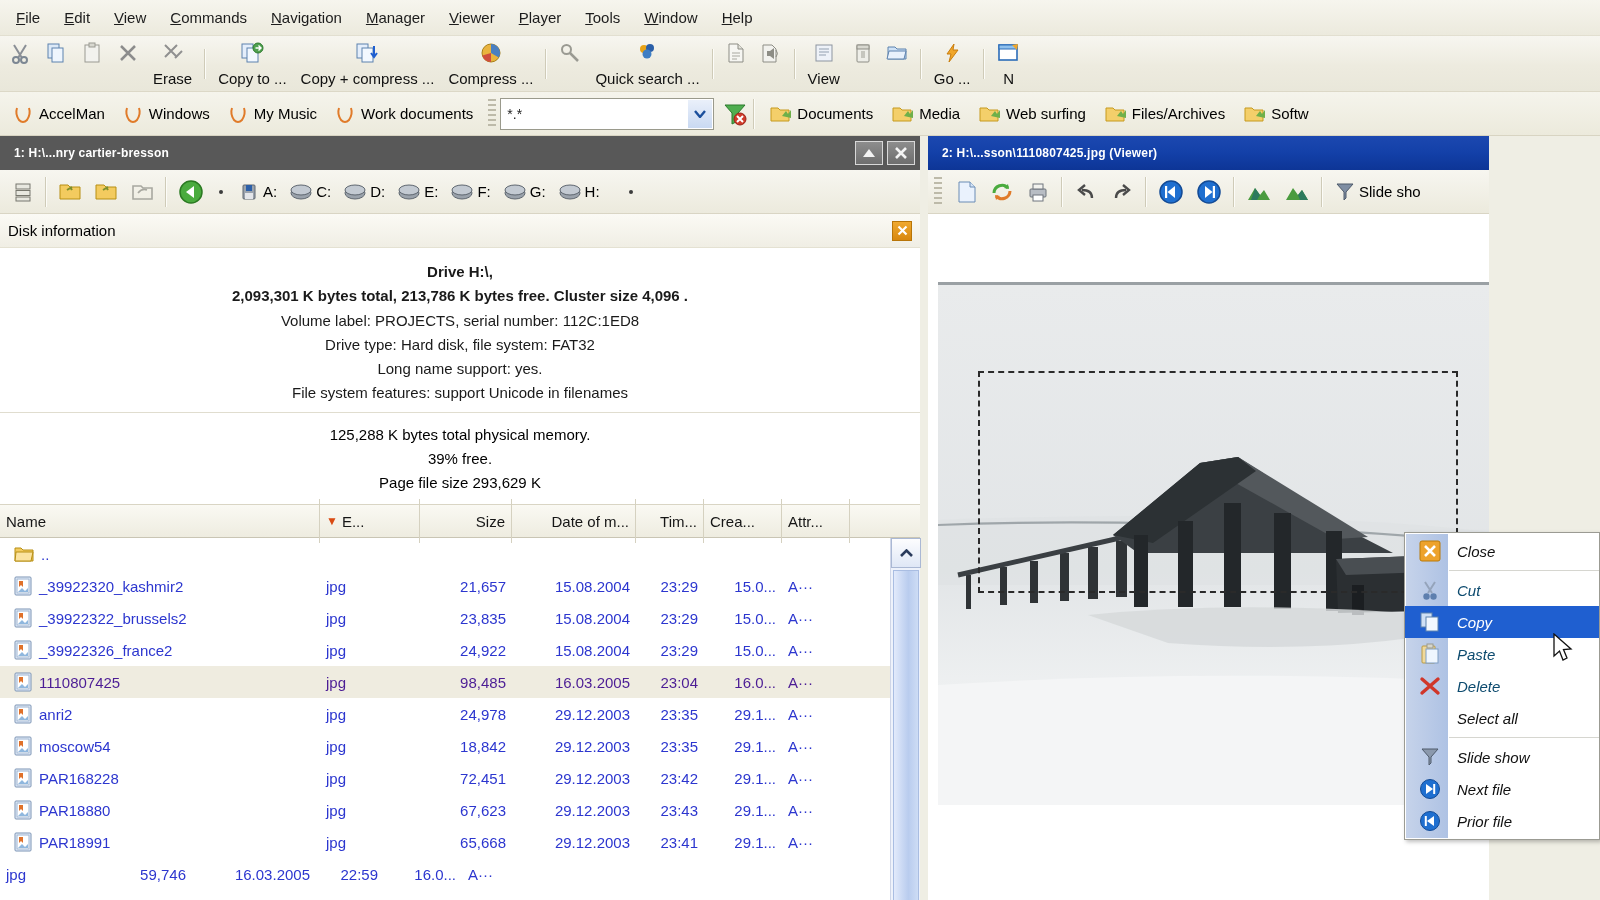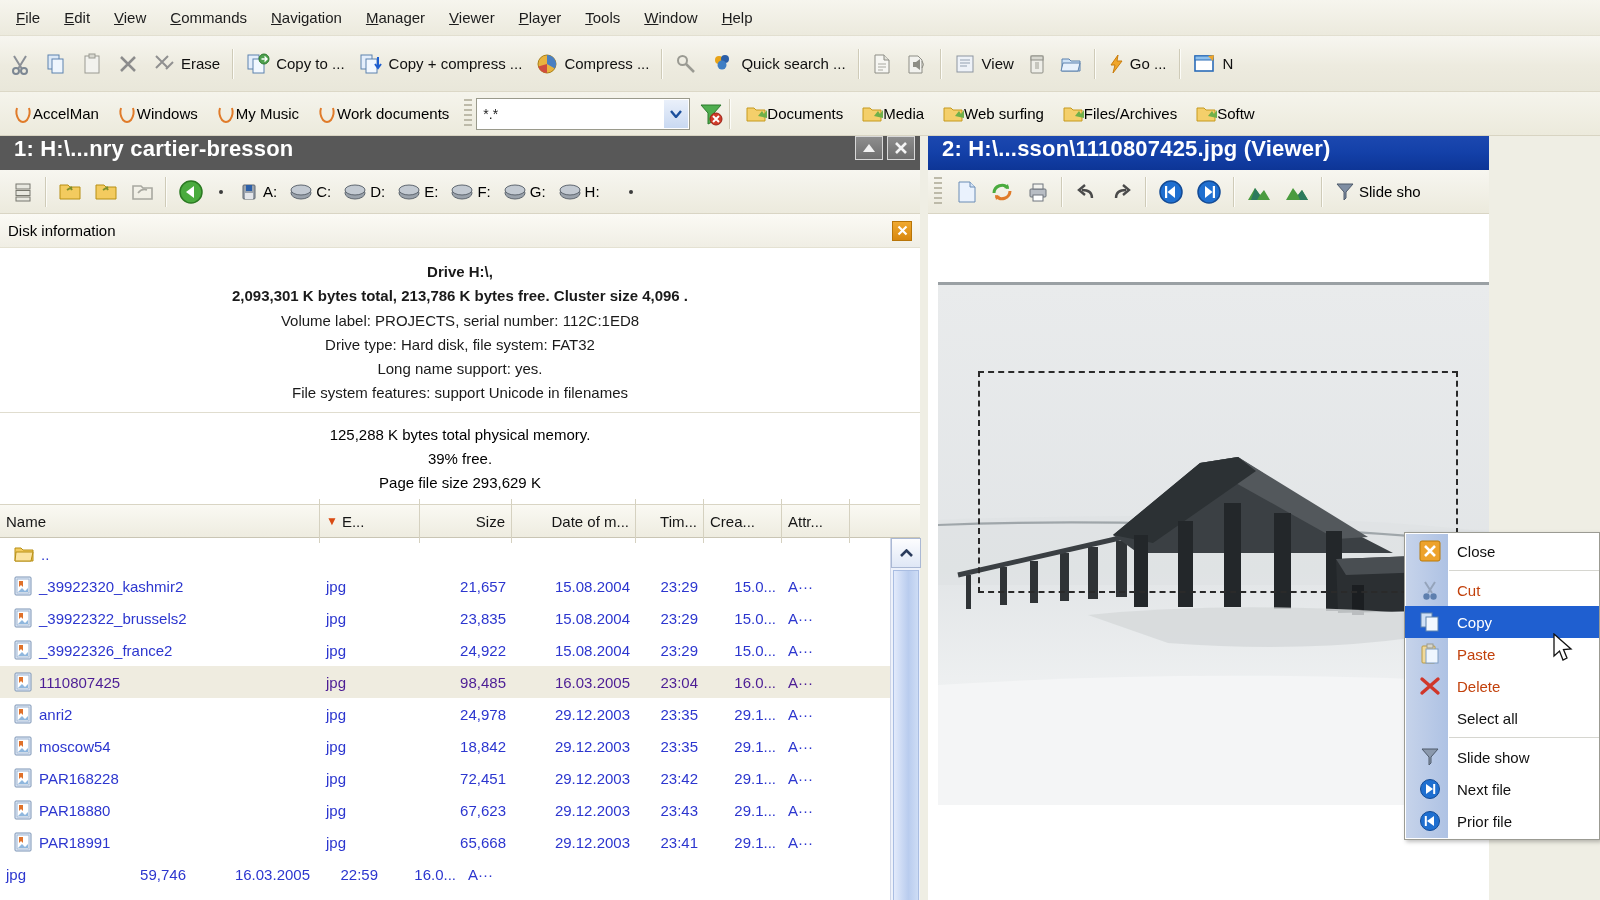--- a/index.html
+++ b/index.html
@@ -41,38 +41,39 @@
   }
   .tbtn {
     display: flex; align-items: center;
     gap: 6px;
     height: 44px;
     padding: 0 7px;
     white-space: nowrap;
     font-size: 15px;
     color: #101010;
     cursor: default;
+    flex-direction: column;
   }
   .tsep { width: 2px; height: 30px; background: #cfcbb8; margin: 0 5px; border-right: 1px solid #fcfcf8; }
 
   
   .ico { display: inline-block; position: relative; flex: 0 0 auto; }
   .ico svg { display: block; }
 
   
   .bookbar {
     height: 44px;
     background: linear-gradient(to bottom, #f5f4ec 0%, #eceadc 100%);
     display: flex; align-items: center;
     border-bottom: 1px solid #d8d4c2;
     padding-left: 4px;
     overflow: hidden;
   }
   .bmk {
-    display: flex; align-items: center; gap: 0;
+    display: flex; align-items: center; gap: 6px;
     padding: 2px 9px; white-space: nowrap; font-size: 15px; cursor: default;
   }
   .filterbox {
     display: flex; align-items: center;
     margin-left: 6px;
   }
   .gripv {
     width: 8px; height: 30px;
     background-image: repeating-linear-gradient(to bottom, #bdbaa9 0 2px, transparent 2px 5px);
     margin-right: 4px;
@@ -94,25 +95,25 @@
   }
 
   
   .panes { position: absolute; top: 136px; left: 0; width: 1600px; height: 764px; display: flex; }
   .pane-left { width: 920px; height: 764px; position: relative; background: #fff; }
   .pane-gap { width: 8px; background: #efeee4; }
   .pane-right { width: 561px; height: 764px; position: relative; background: #15803d; }
 
   .titlebar {
     height: 34px;
-    display: flex; align-items: flex-start;
+    display: flex; align-items: center;
     padding-left: 14px;
     color: #fff;
     font-weight: bold;
-    font-size: 22px;
+    font-size: 12px;
     letter-spacing: .2px;
   }
   .titlebar.inactive { background: #585858; }
   .titlebar.active { background: linear-gradient(to bottom, #1c48b0 0%, #1340a8 50%, #0d3596 100%); }
   .tbtns { margin-left: auto; display: flex; gap: 4px; padding-right: 5px; }
   .tbtn-sq {
     width: 28px; height: 24px;
     border: 1px solid #d8d8d8;
     background: linear-gradient(to bottom, #8d8d8d, #6e6e6e);
     display: flex; align-items: center; justify-content: center;
@@ -237,36 +238,37 @@
   
   .ctxmenu {
     position: absolute;
     left: 1404px; top: 532px;
     width: 196px;
     background: #fff;
     border: 1px solid #9b9b93;
     box-shadow: 2px 2px 4px rgba(0,0,0,.25);
     padding: 2px 0;
     z-index: 40;
+    font-style: italic;
   }
   .ctxmenu .stripe {
     position: absolute; left: 1px; top: 1px; bottom: 1px; width: 42px;
     background: linear-gradient(to right, #c6d3ea, #aec2e4);
   }
   .ctxrow {
     position: relative; z-index: 2;
     display: flex; align-items: center;
     height: 32px;
     padding-left: 8px;
     font-size: 15px; color: #101010;
     cursor: default;
   }
   .ctxrow .ci { width: 34px; display: flex; align-items: center; justify-content: center; flex: 0 0 34px; }
   .ctxrow .cl { padding-left: 10px; white-space: nowrap; }
-  .ctxrow.disabled .cl { color: #c2410c; }
+  .ctxrow.disabled .cl { color: #0c4a6e; }
   .ctxrow.hl { background: #1f5fd0; color: #fff; }
   .ctxsep { position: relative; z-index: 2; height: 1px; background: #d6d6d0; margin: 3px 0 3px 44px; }
 
   .cursor-arrow { position: absolute; left: 1553px; top: 633px; z-index: 60; }
 </style>
 </head>
 <body>
 
 <div id="app">
 

